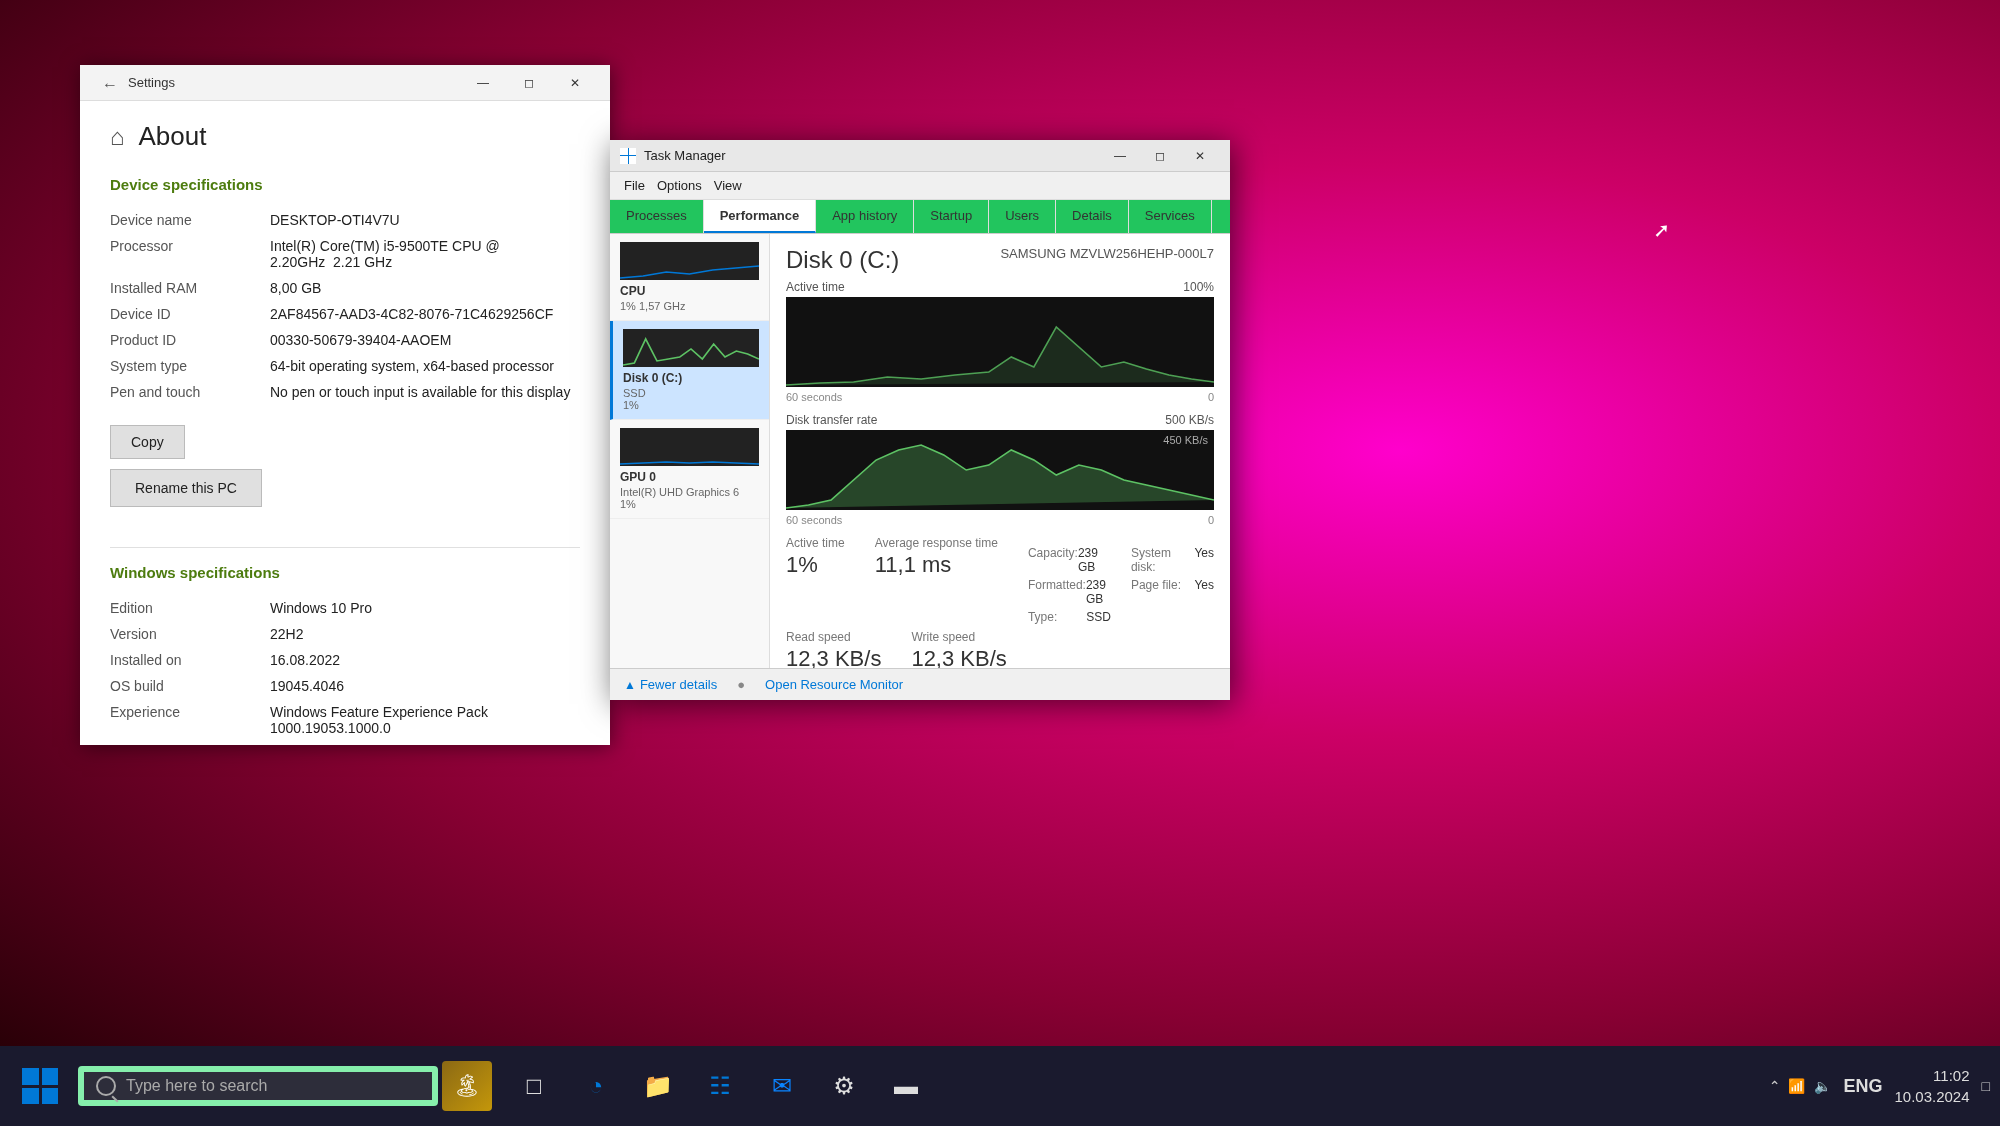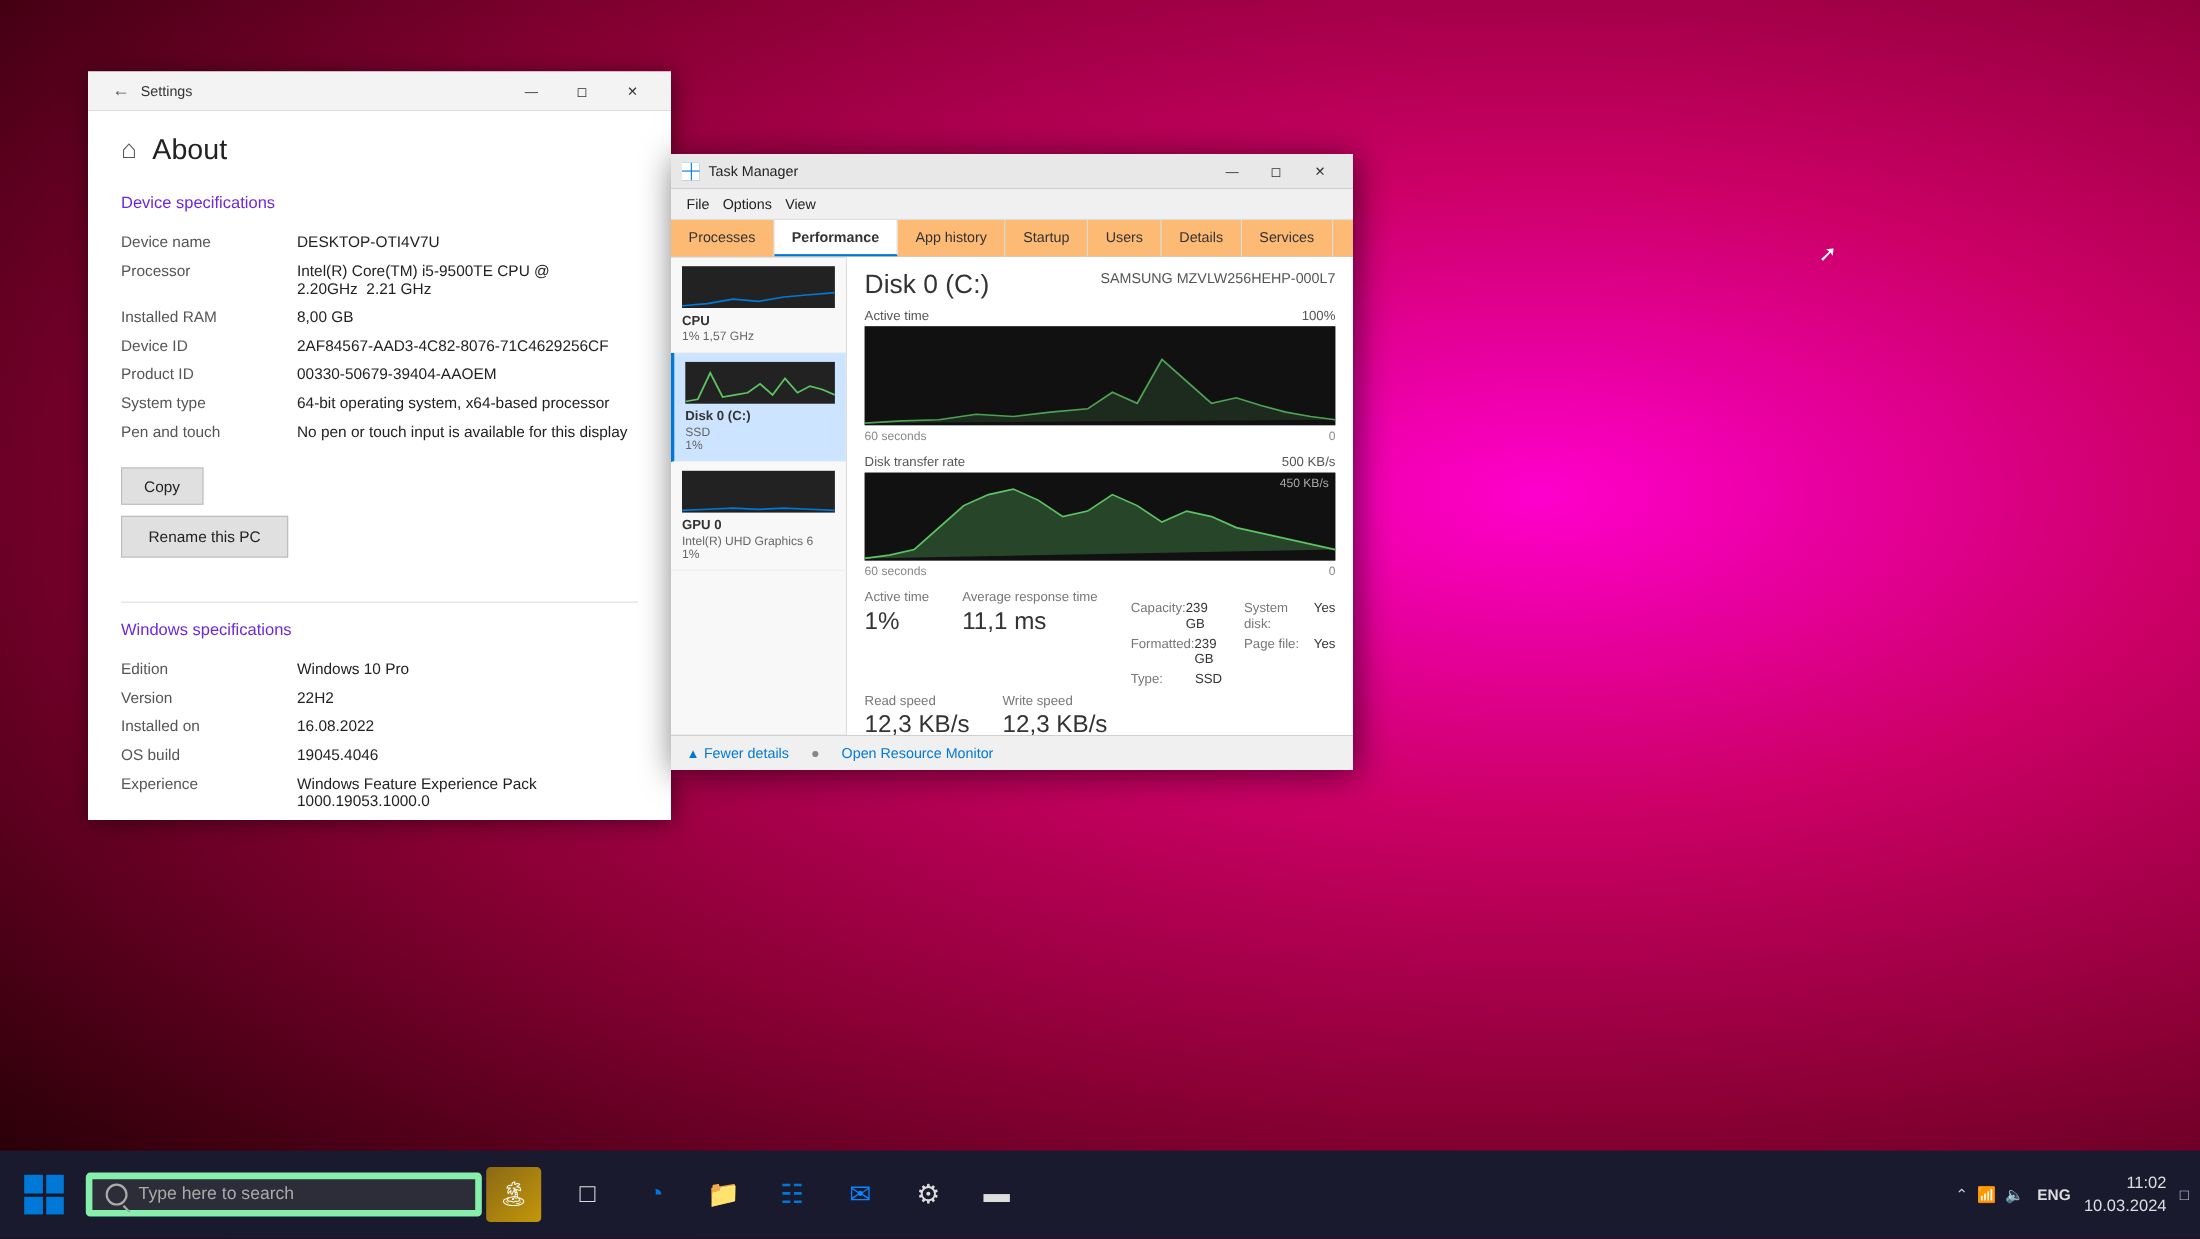--- a/index.html
+++ b/index.html
@@ -120,21 +120,21 @@
       font-size: 14px;
     }
     .taskbar-clock {
       color: #ddd;
       font-size: 15px;
       text-align: right;
       line-height: 1.4;
     }
     .taskbar-lang {
       color: #ddd;
-      font-size: 14px;
+      font-size: 18px;
       font-weight: bold;
     }
     .castle-icon {
       width: 50px;
       height: 50px;
       background: linear-gradient(135deg, #8B6914, #c4970a);
       border-radius: 4px;
       margin: 0 4px;
       display: flex;
       align-items: center;
@@ -213,22 +213,22 @@
       color: #555;
     }
     .settings-title {
       font-size: 26px;
       font-weight: 300;
       color: #222;
     }
 
     .section-heading {
       font-size: 15px;
-      font-weight: 400;
-      color: #6d28d9;
+      font-weight: 700;
+      color: #4d7c0f;
       margin-bottom: 14px;
     }
 
     .specs-table {
       width: 100%;
       margin-bottom: 20px;
     }
     .spec-row {
       display: flex;
       padding: 5px 0;
@@ -326,21 +326,21 @@
     }
     .tm-menu-item {
       font-size: 13px;
       color: #222;
       padding: 4px 6px;
       cursor: pointer;
     }
 
     .tm-tabs {
       display: flex;
-      background: #fdba74;
+      background: #22c55e;
       border-bottom: 1px solid #ccc;
       flex-shrink: 0;
     }
     .tm-tab {
       padding: 8px 16px;
       font-size: 13px;
       color: #333;
       cursor: pointer;
       border-right: 1px solid #ddd;
     }

